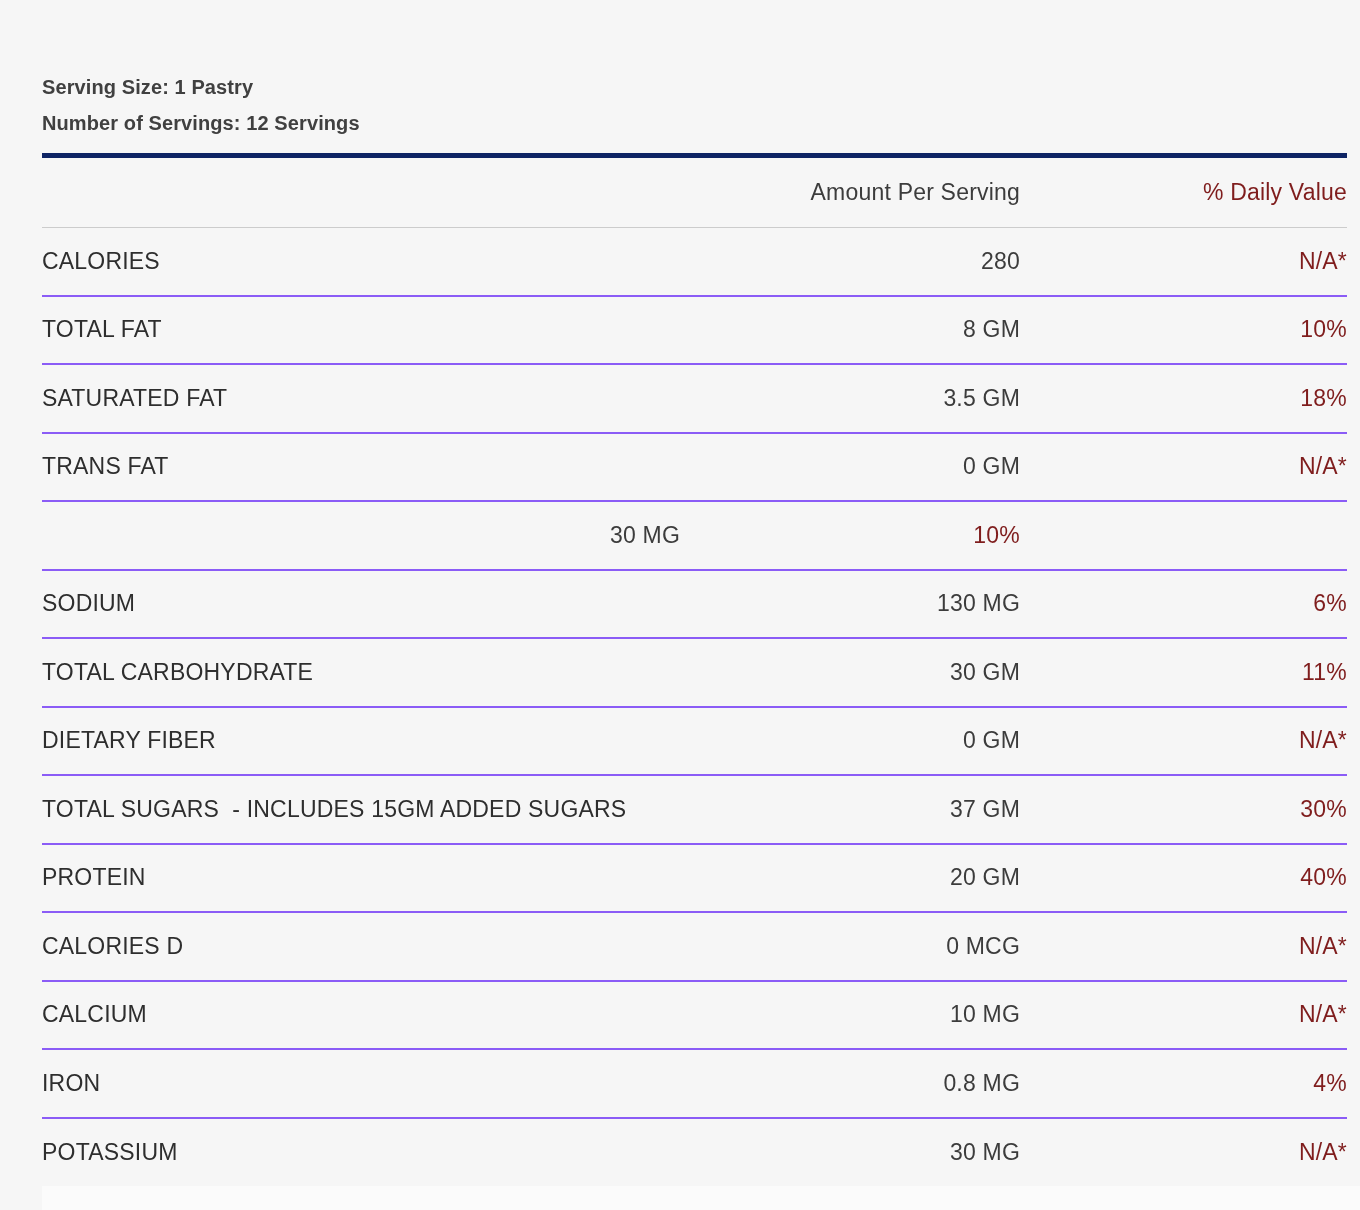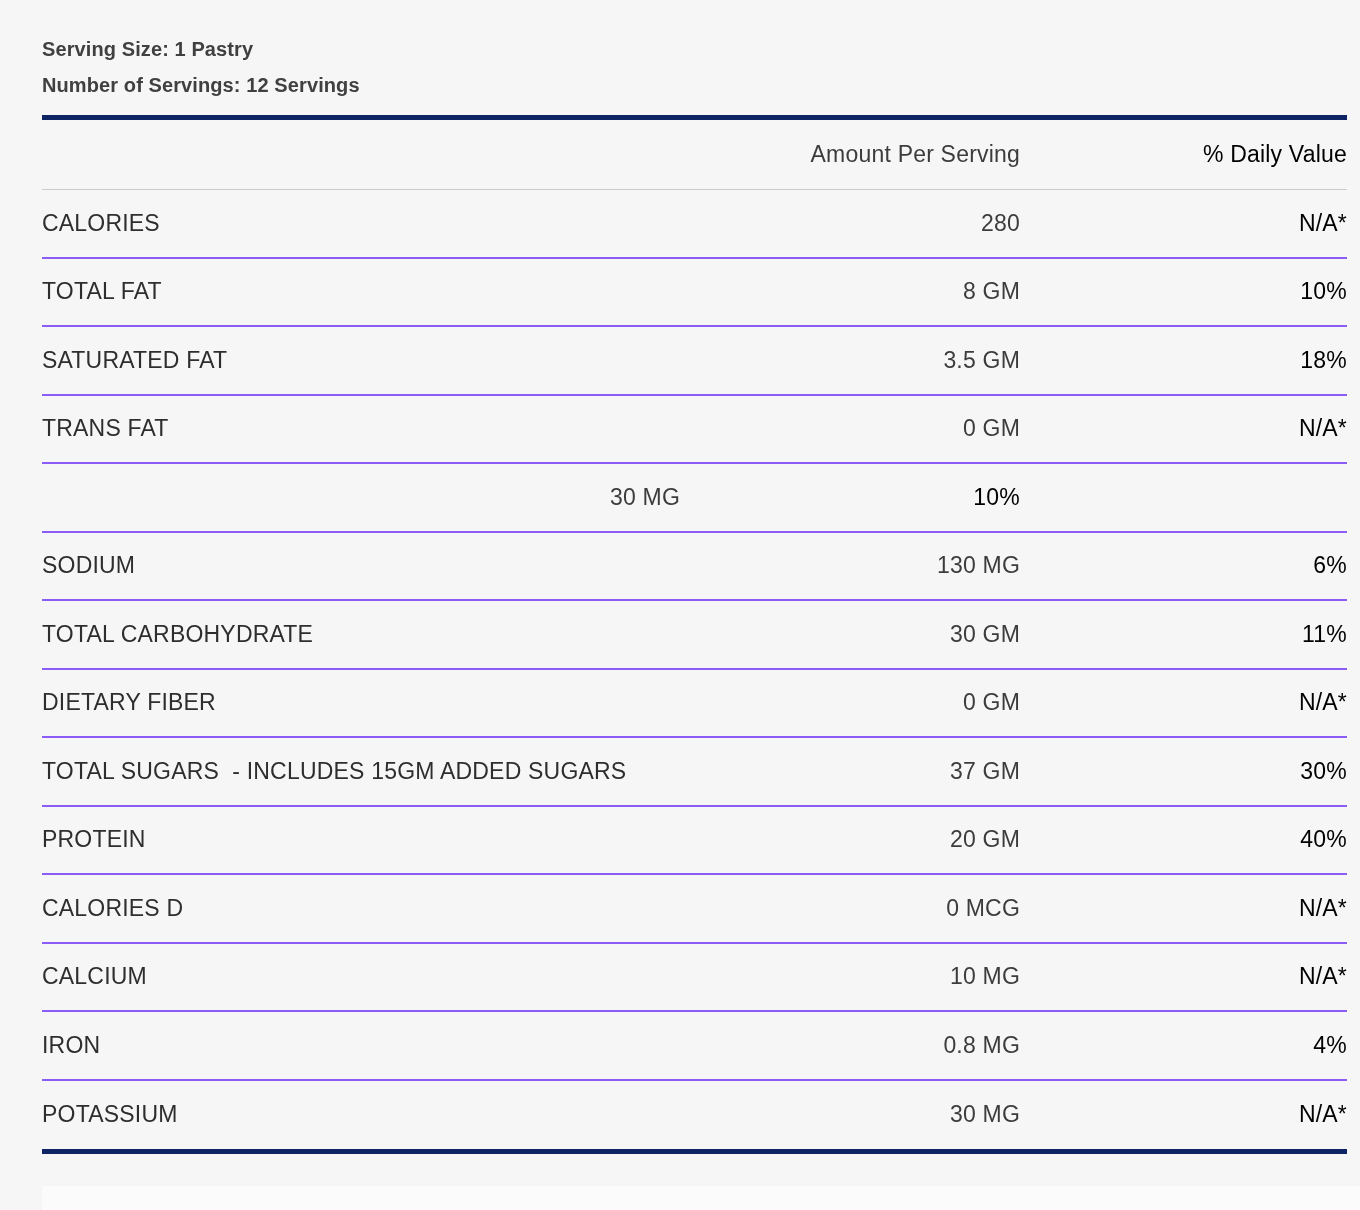--- a/index.html
+++ b/index.html
@@ -14,21 +14,22 @@
     height: 1210px;
     background: #f6f6f6;
     overflow: hidden;
   }
   .container {
     position: relative;
     margin-left: 42px;
     width: 1305px;
   }
   .serving-info {
-    padding-top: 31px;
+    padding-top: 42px;
+    margin-top: 27px;
   }
   .serving-line {
     font-size: 20px;
     line-height: 36px;
     font-weight: 700;
     color: #404040;
     letter-spacing: 0.1px;
   }
   .rule-navy {
     height: 5px;
@@ -68,21 +69,21 @@
   .amount-cell {
     text-align: right;
     font-size: 23px;
     color: #3c3c3c;
     letter-spacing: 0.2px;
     white-space: nowrap;
   }
   .pct-cell {
     text-align: right;
     font-size: 23px;
-    color: #000000;
+    color: #7f1d1d;
     letter-spacing: 0.2px;
     white-space: nowrap;
   }
   .bottom-strip {
     position: absolute;
     left: 42px;
     right: 0;
     bottom: 0;
     height: 24px;
     background: #fbfbfb;

